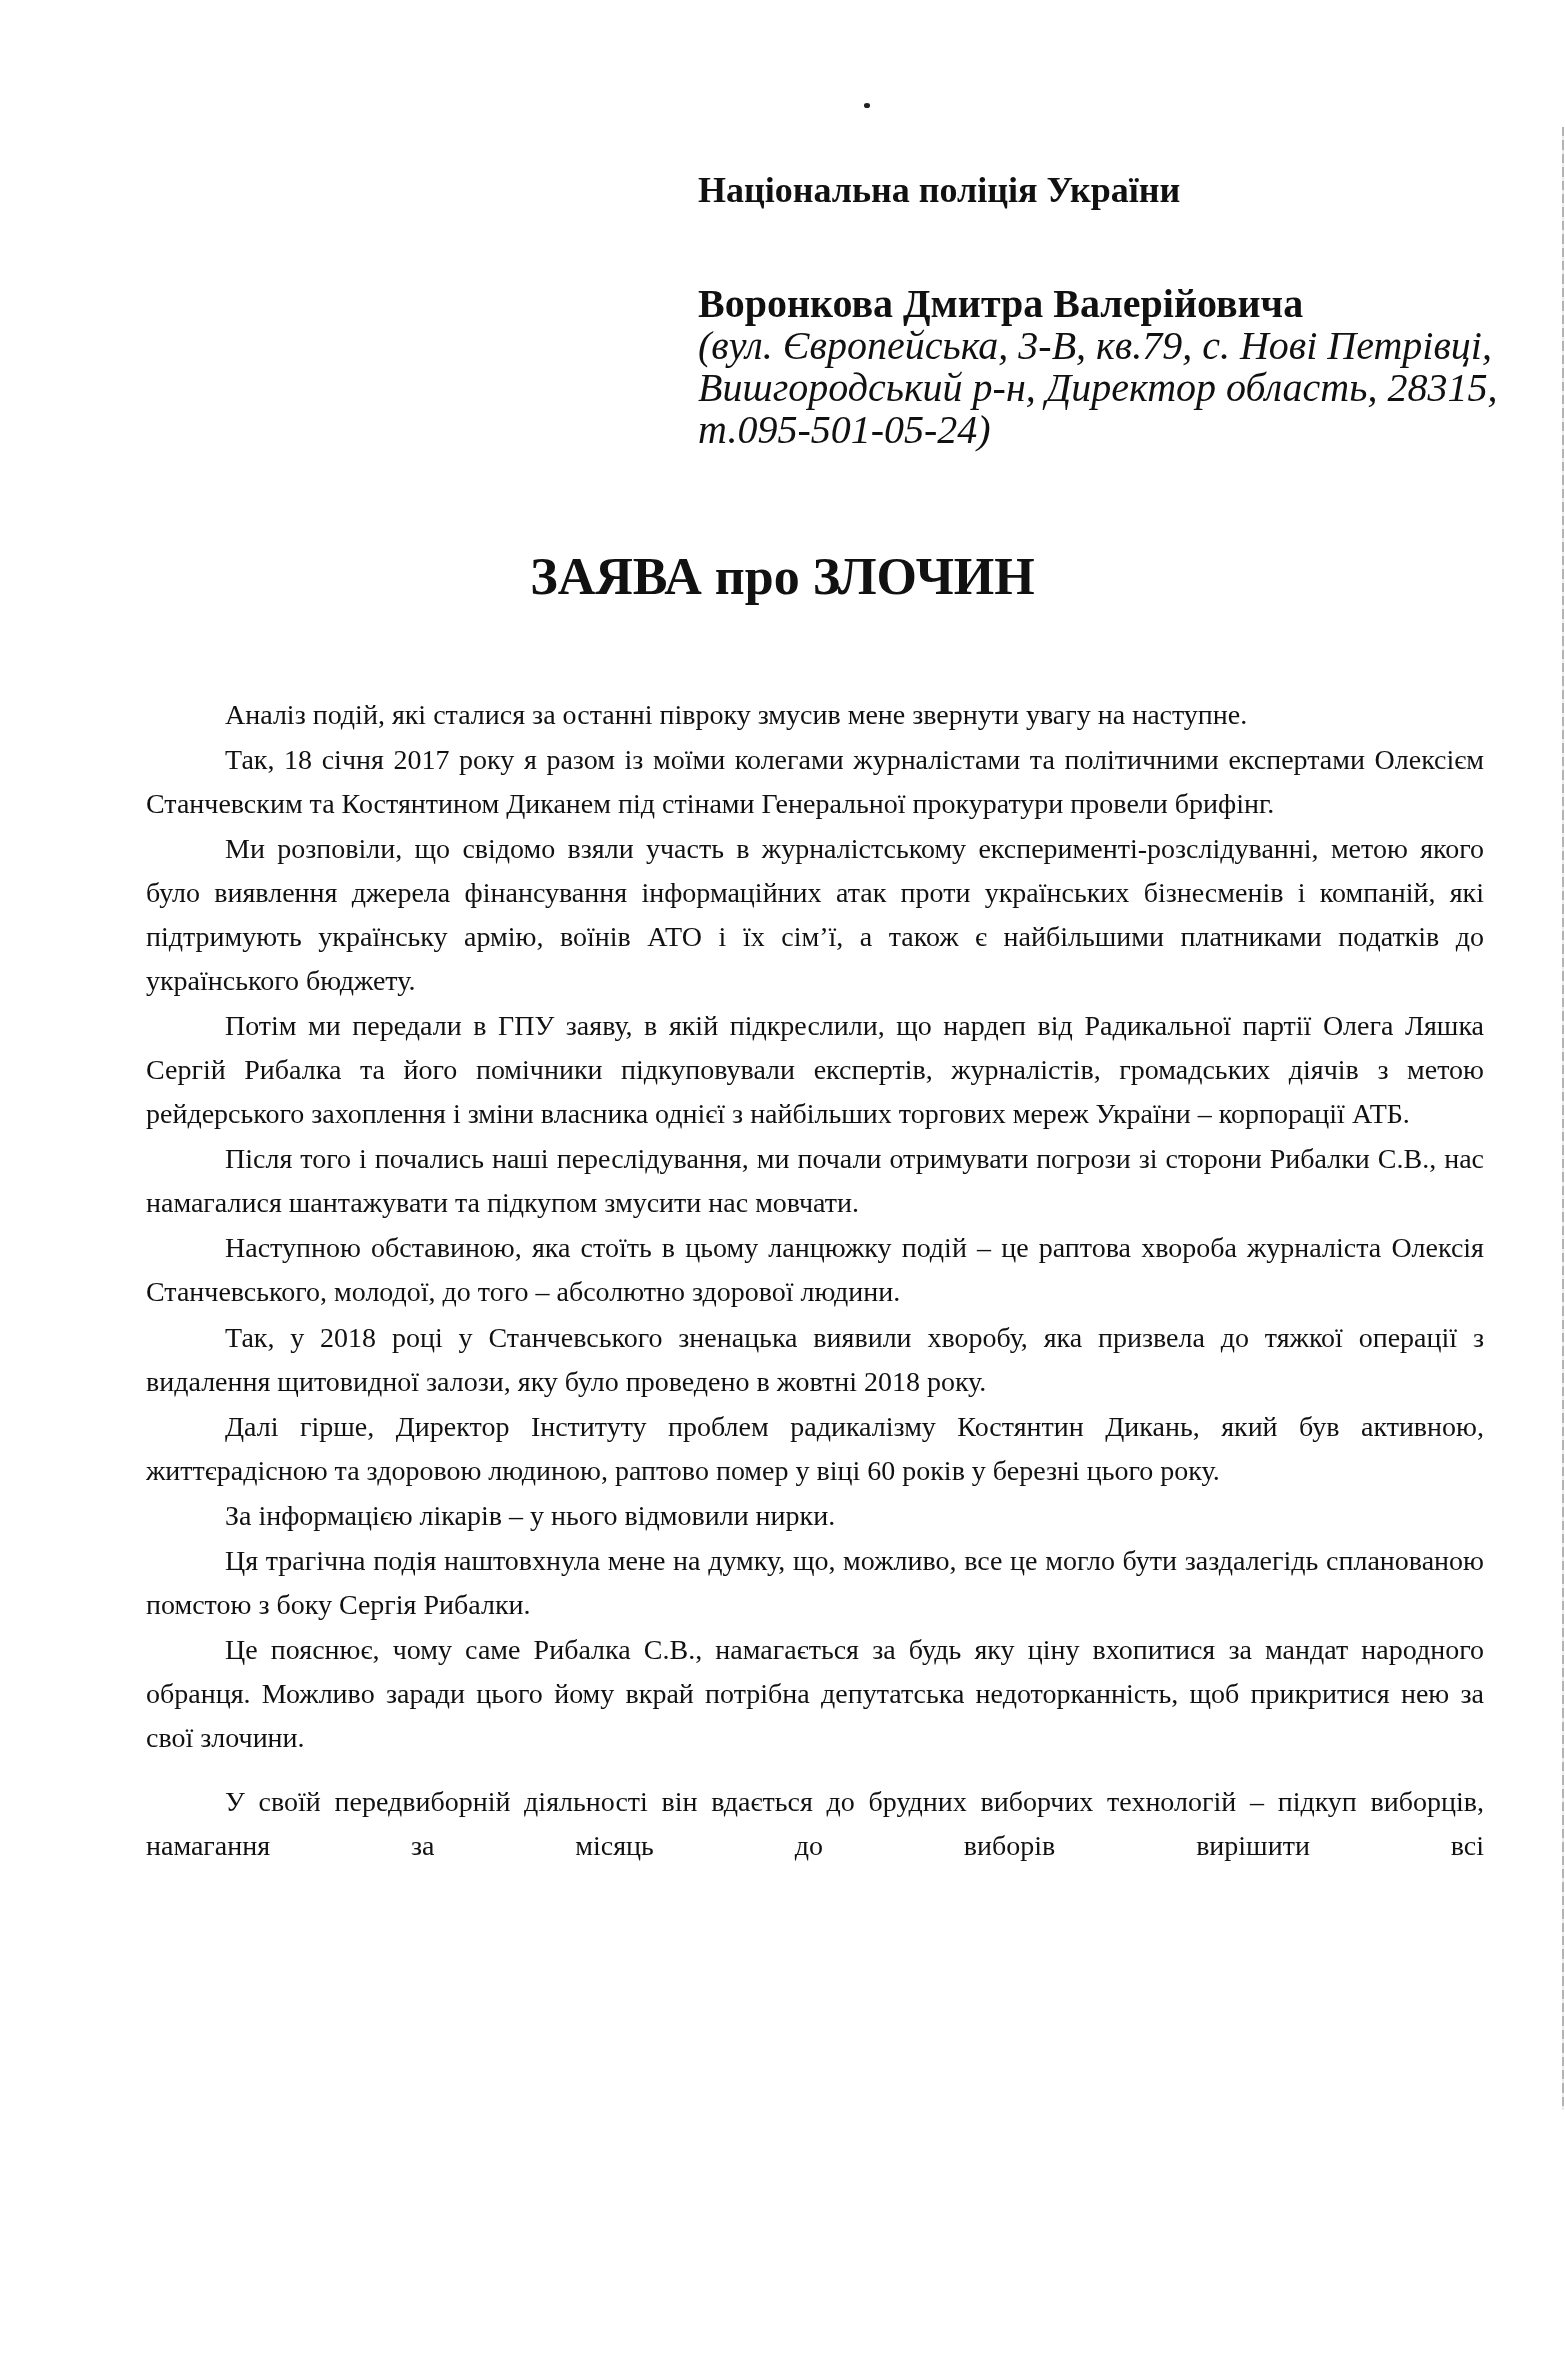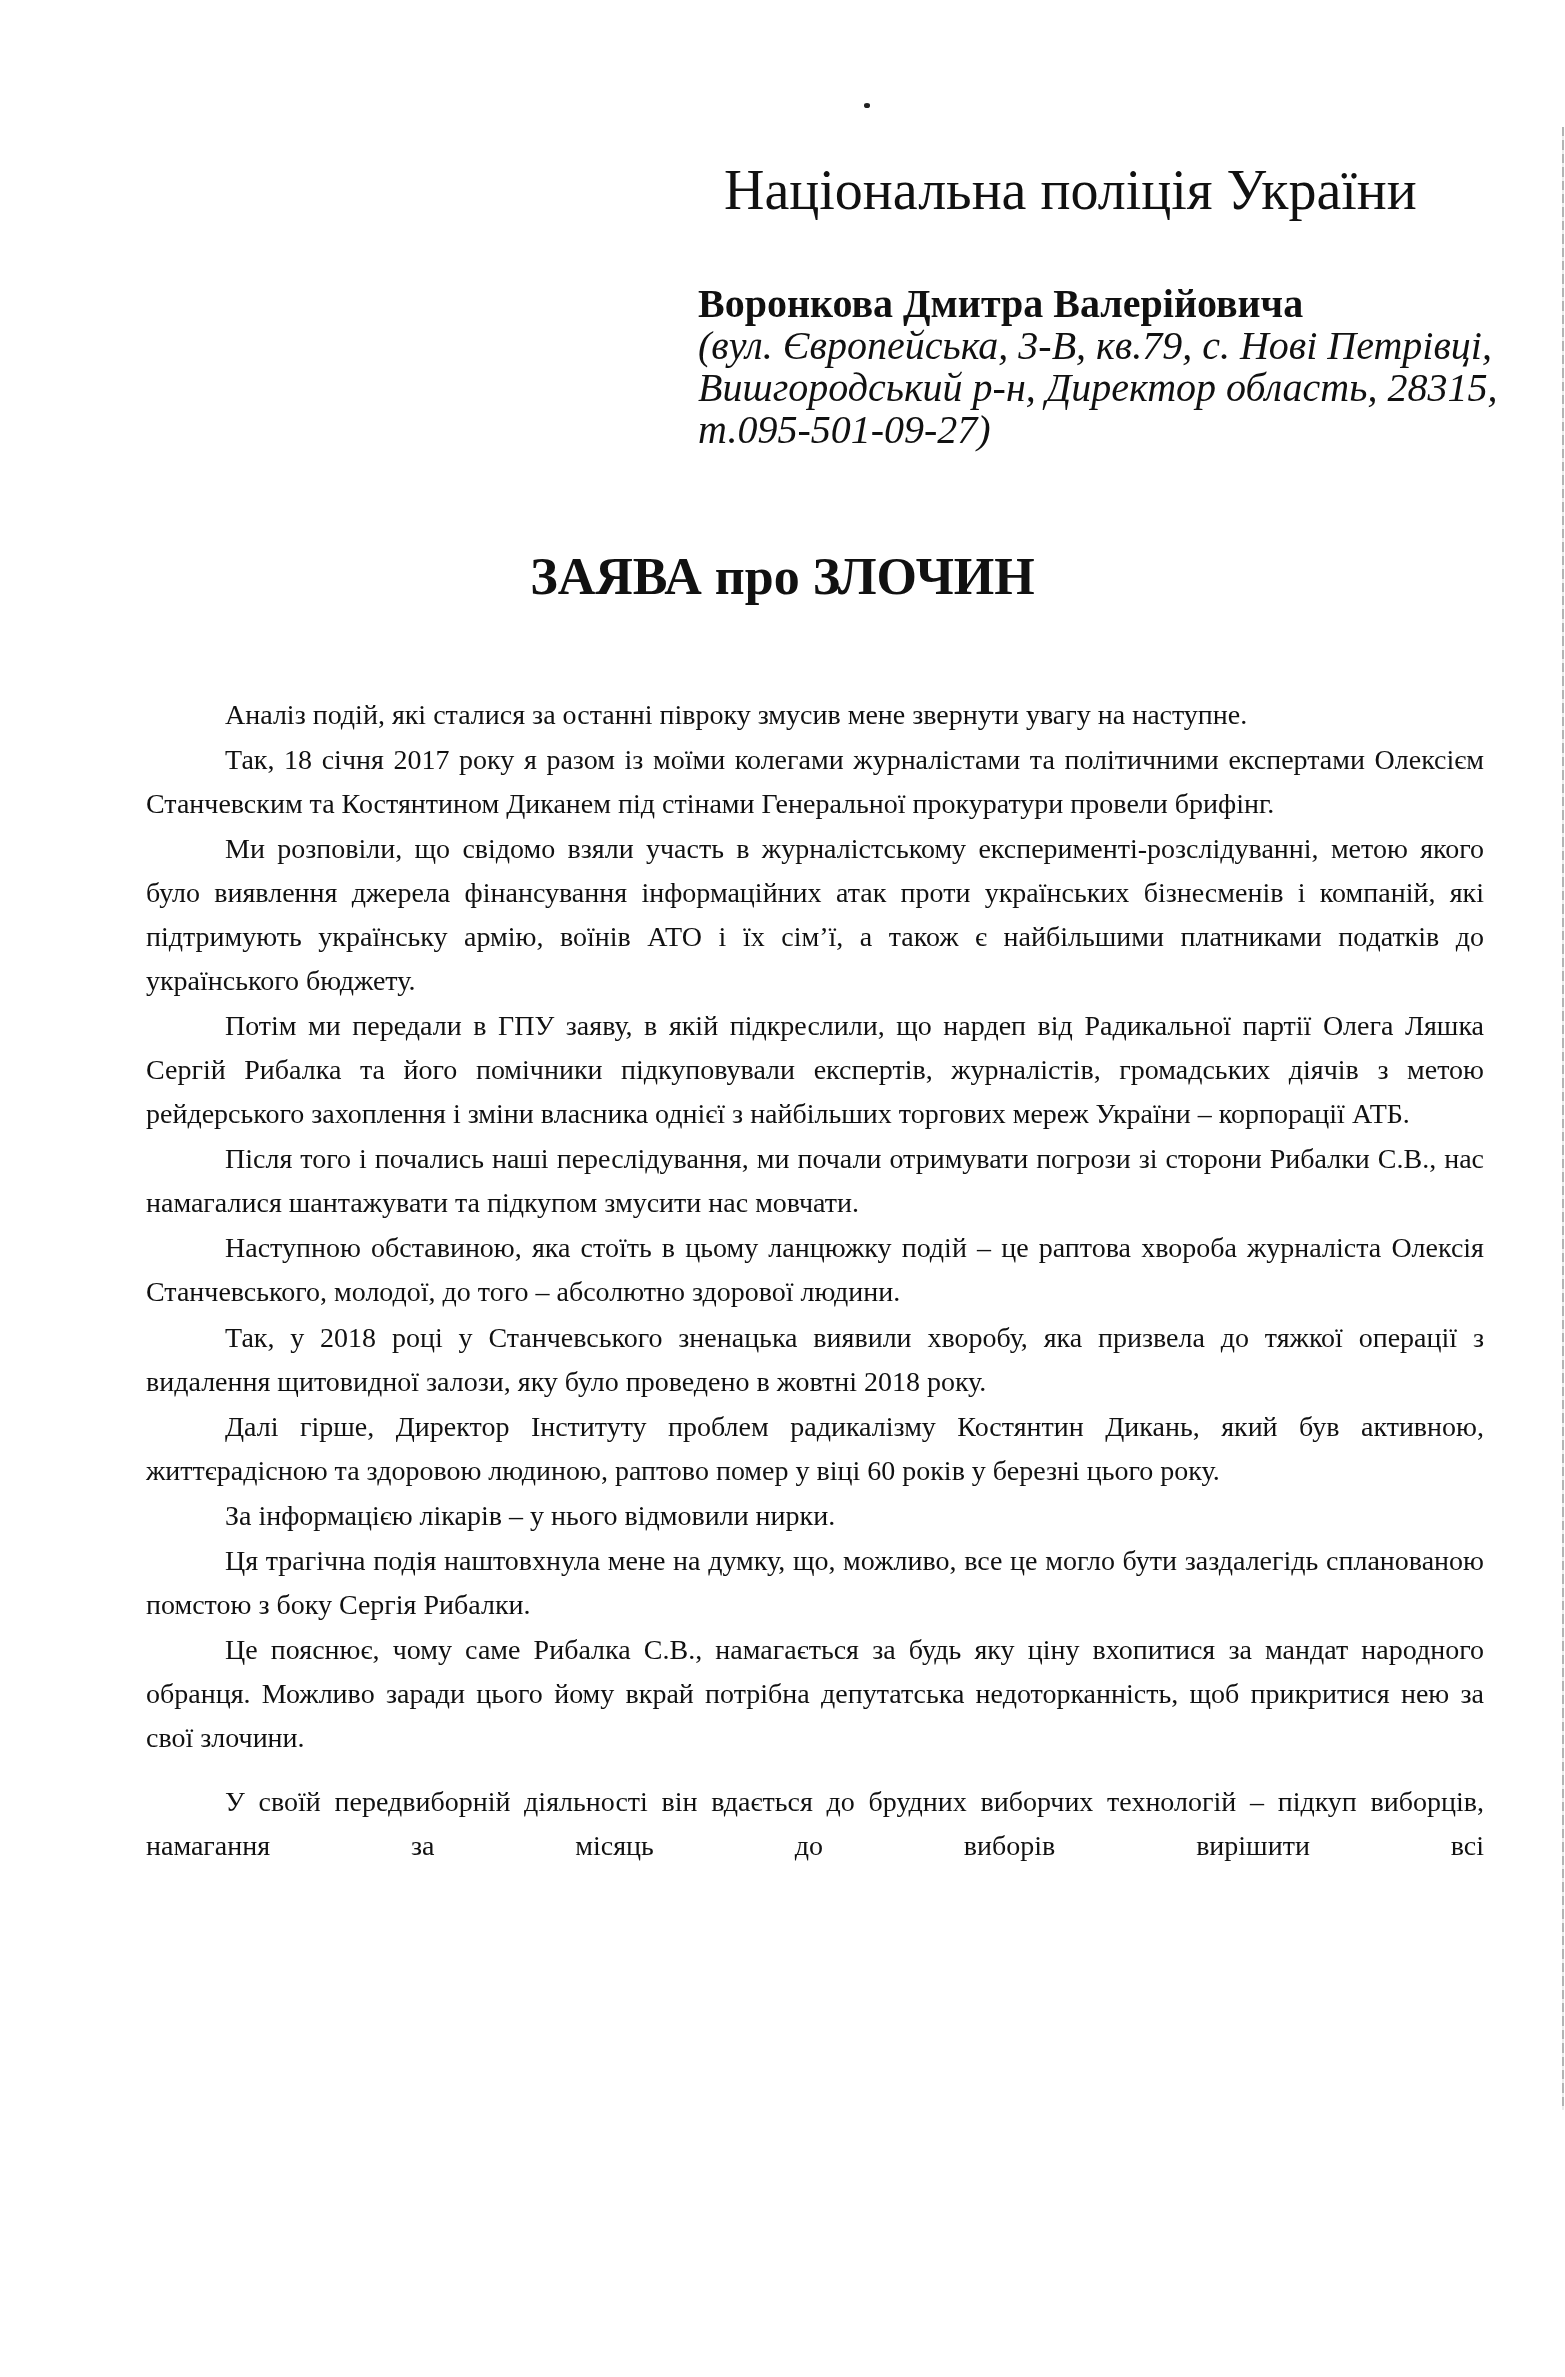--- a/index.html
+++ b/index.html
@@ -31,25 +31,24 @@
     width: 2px;
     height: 1983px;
     background: repeating-linear-gradient(to bottom, #9a9a9a 0px, #9a9a9a 9.4px, #e4e4e4 9.4px, #e4e4e4 13.4px);
     opacity: 0.75;
   }
   .addressee {
     position: absolute;
     left: 698px;
     top: 169px;
     width: 804px;
-    font-size: 56px;
-    font-weight: normal;
+    font-size: 36px;
+    font-weight: bold;
     line-height: 42px;
     white-space: nowrap;
-    margin-left: 26px;
   }
   .sender {
     position: absolute;
     left: 698px;
     top: 283px;
     width: 804px;
     white-space: nowrap;
   }
   .sender-name {
     font-size: 40px;
@@ -94,21 +93,21 @@
 <div class="scan-dot"></div>
 <div class="scan-edge"></div>
 
 <div class="addressee">Національна поліція України</div>
 
 <div class="sender">
   <div class="sender-name">Воронкова Дмитра Валерійовича</div>
   <div class="sender-address">
     <div>(вул. Європейська, 3-В, кв.79, с. Нові Петрівці,</div>
     <div>Вишгородський р-н, Директор область, 28315,</div>
-    <div>т.095-501-09-27)</div>
+    <div>т.095-501-05-24)</div>
   </div>
 </div>
 
 <div class="doc-title">ЗАЯВА про ЗЛОЧИН</div>
 
 <div class="body-text">
   <p>Аналіз подій, які сталися за останні півроку змусив мене звернути увагу на наступне.</p>
   <p>Так, 18 січня 2017 року я разом із моїми колегами журналістами та політичними експертами Олексієм Станчевским та Костянтином Диканем під стінами Генеральної прокуратури провели брифінг.</p>
   <p>Ми розповіли, що свідомо взяли участь в журналістському експерименті-розслідуванні, метою якого було виявлення джерела фінансування інформаційних атак проти українських бізнесменів і компаній, які підтримують українську армію, воїнів АТО і їх сім’ї, а також є найбільшими платниками податків до українського бюджету.</p>
   <p>Потім ми передали в ГПУ заяву, в якій підкреслили, що нардеп від Радикальної партії Олега Ляшка Сергій Рибалка та його помічники підкуповували експертів, журналістів, громадських діячів з метою рейдерського захоплення і зміни власника однієї з найбільших торгових мереж України – корпорації АТБ.</p>

